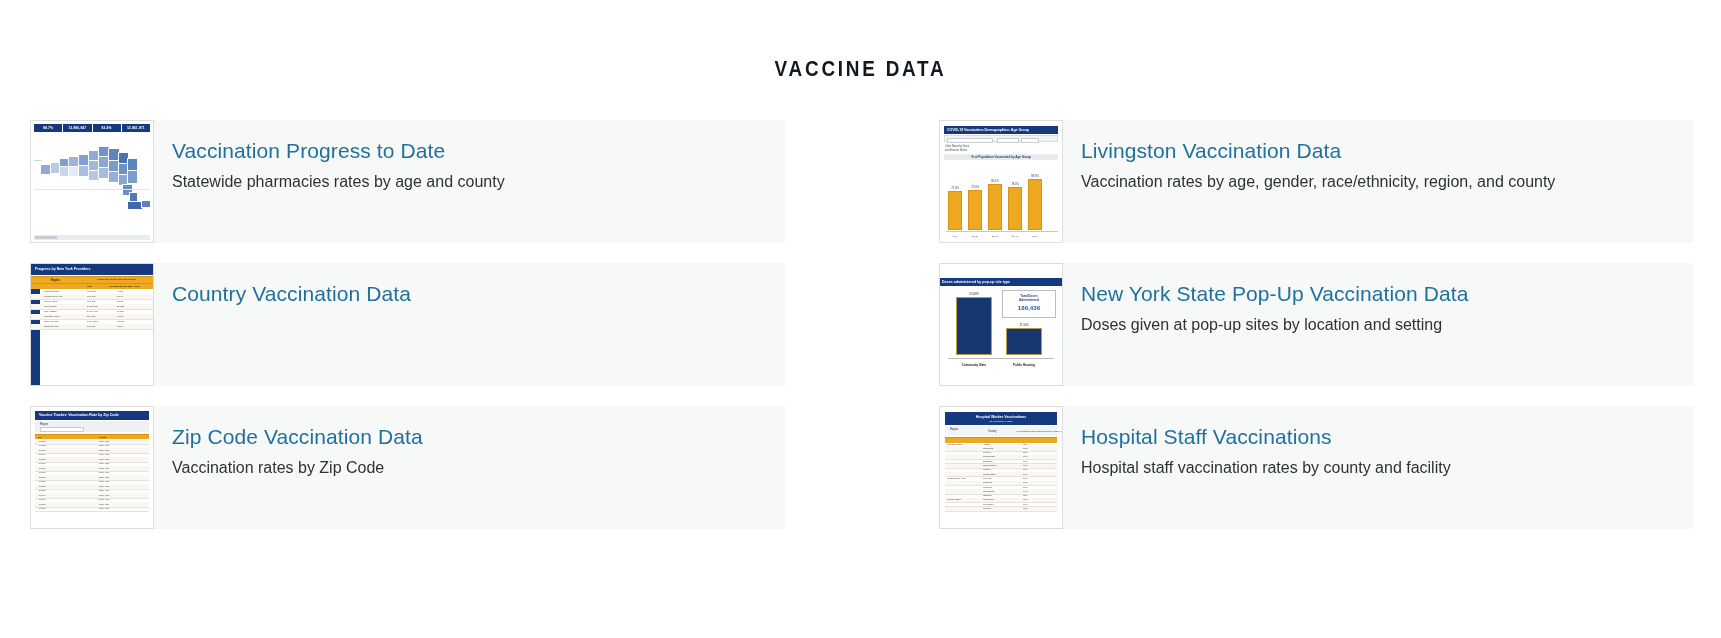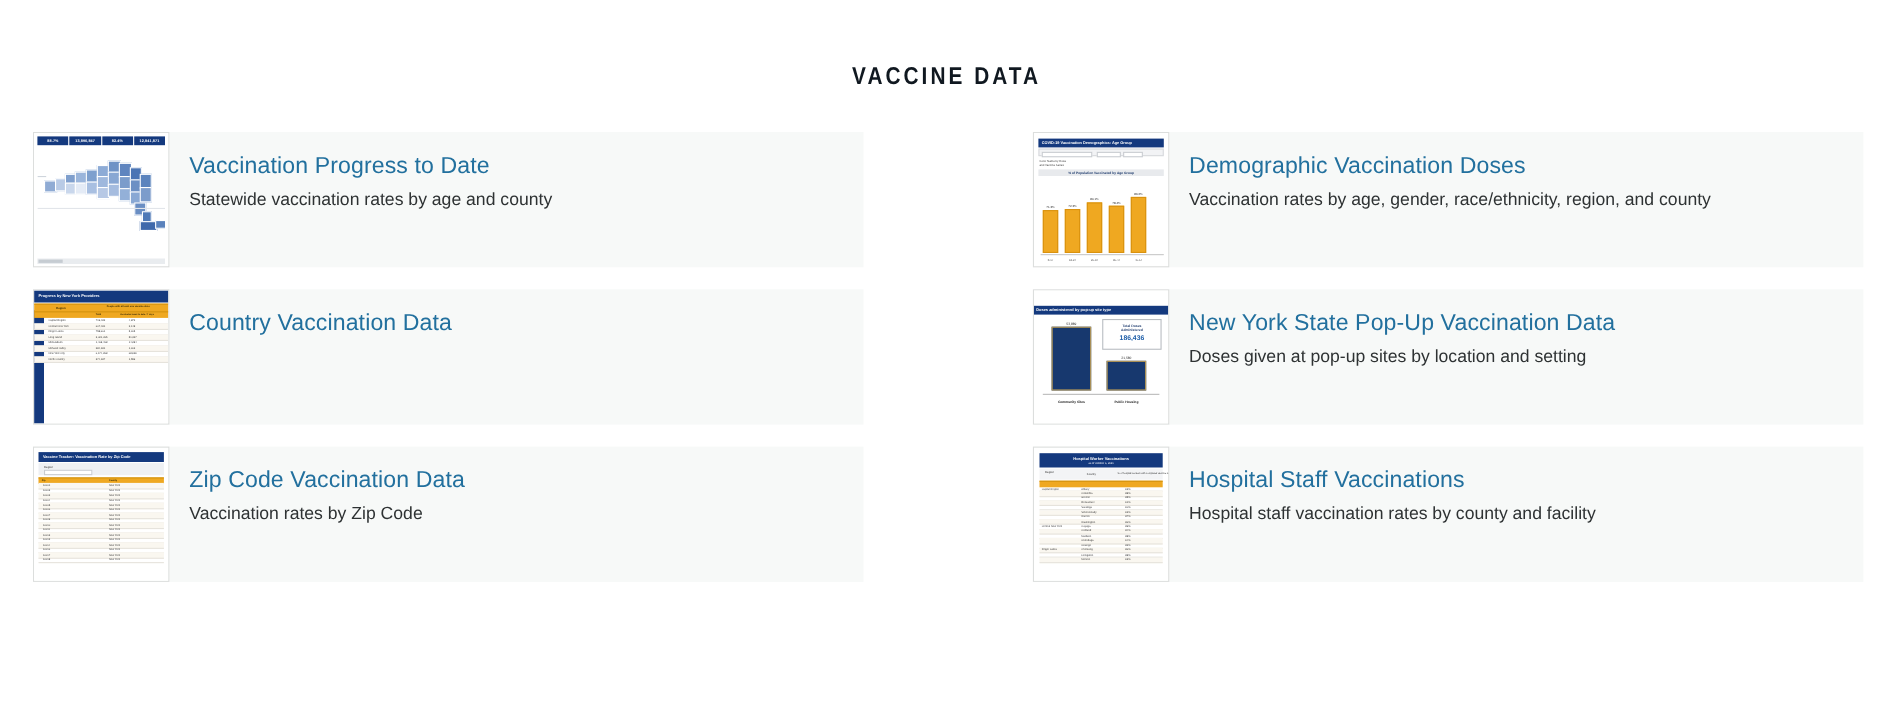--- a/index.html
+++ b/index.html
@@ -184,21 +184,21 @@
             <div class="county" style="left:107px;top:66px;width:10px;height:6px;background:#5b83bd;"></div>
 
             <div style="position:absolute;left:0;top:26px;width:8px;height:.6px;background:#cfd5dc;"></div>
             <div style="position:absolute;left:0;top:55px;width:118px;height:.6px;background:#e2e5ea;"></div>
           </div>
           <div class="foot"></div>
         </div>
       </div>
       <div class="card-body">
         <a class="card-title" href="#">Vaccination Progress to Date</a>
-        <span class="card-desc">Statewide vaccination rates by age and county</span>
+        <span class="card-desc">Statewide pharmacies rates by age and county</span>
       </div>
     </div>
 
     <div class="card">
       <div class="thumb">
         <div class="t2">
           <div class="hdr">
             <span>COVID-19 Vaccination Demographics: Age Group</span>
           </div>
           <div class="filters">
@@ -227,21 +227,21 @@
           </div>
           <div class="axis"></div>
           <div class="xlab" style="left:8px;">0-17</div>
           <div class="xlab" style="left:28px;">18-24</div>
           <div class="xlab" style="left:48px;">25-34</div>
           <div class="xlab" style="left:68px;">35-44</div>
           <div class="xlab" style="left:88px;">45-54</div>
         </div>
       </div>
       <div class="card-body">
-        <a class="card-title" href="#">Demographic Vaccination Doses</a>
+        <a class="card-title" href="#">Livingston Vaccination Data</a>
         <span class="card-desc">Vaccination rates by age, gender, race/ethnicity, region, and county</span>
       </div>
     </div>
 
     <div class="card">
       <div class="thumb">
         <div class="tt">
           <div class="hdr">
             <span>Progress by New York Providers</span>
           </div>

